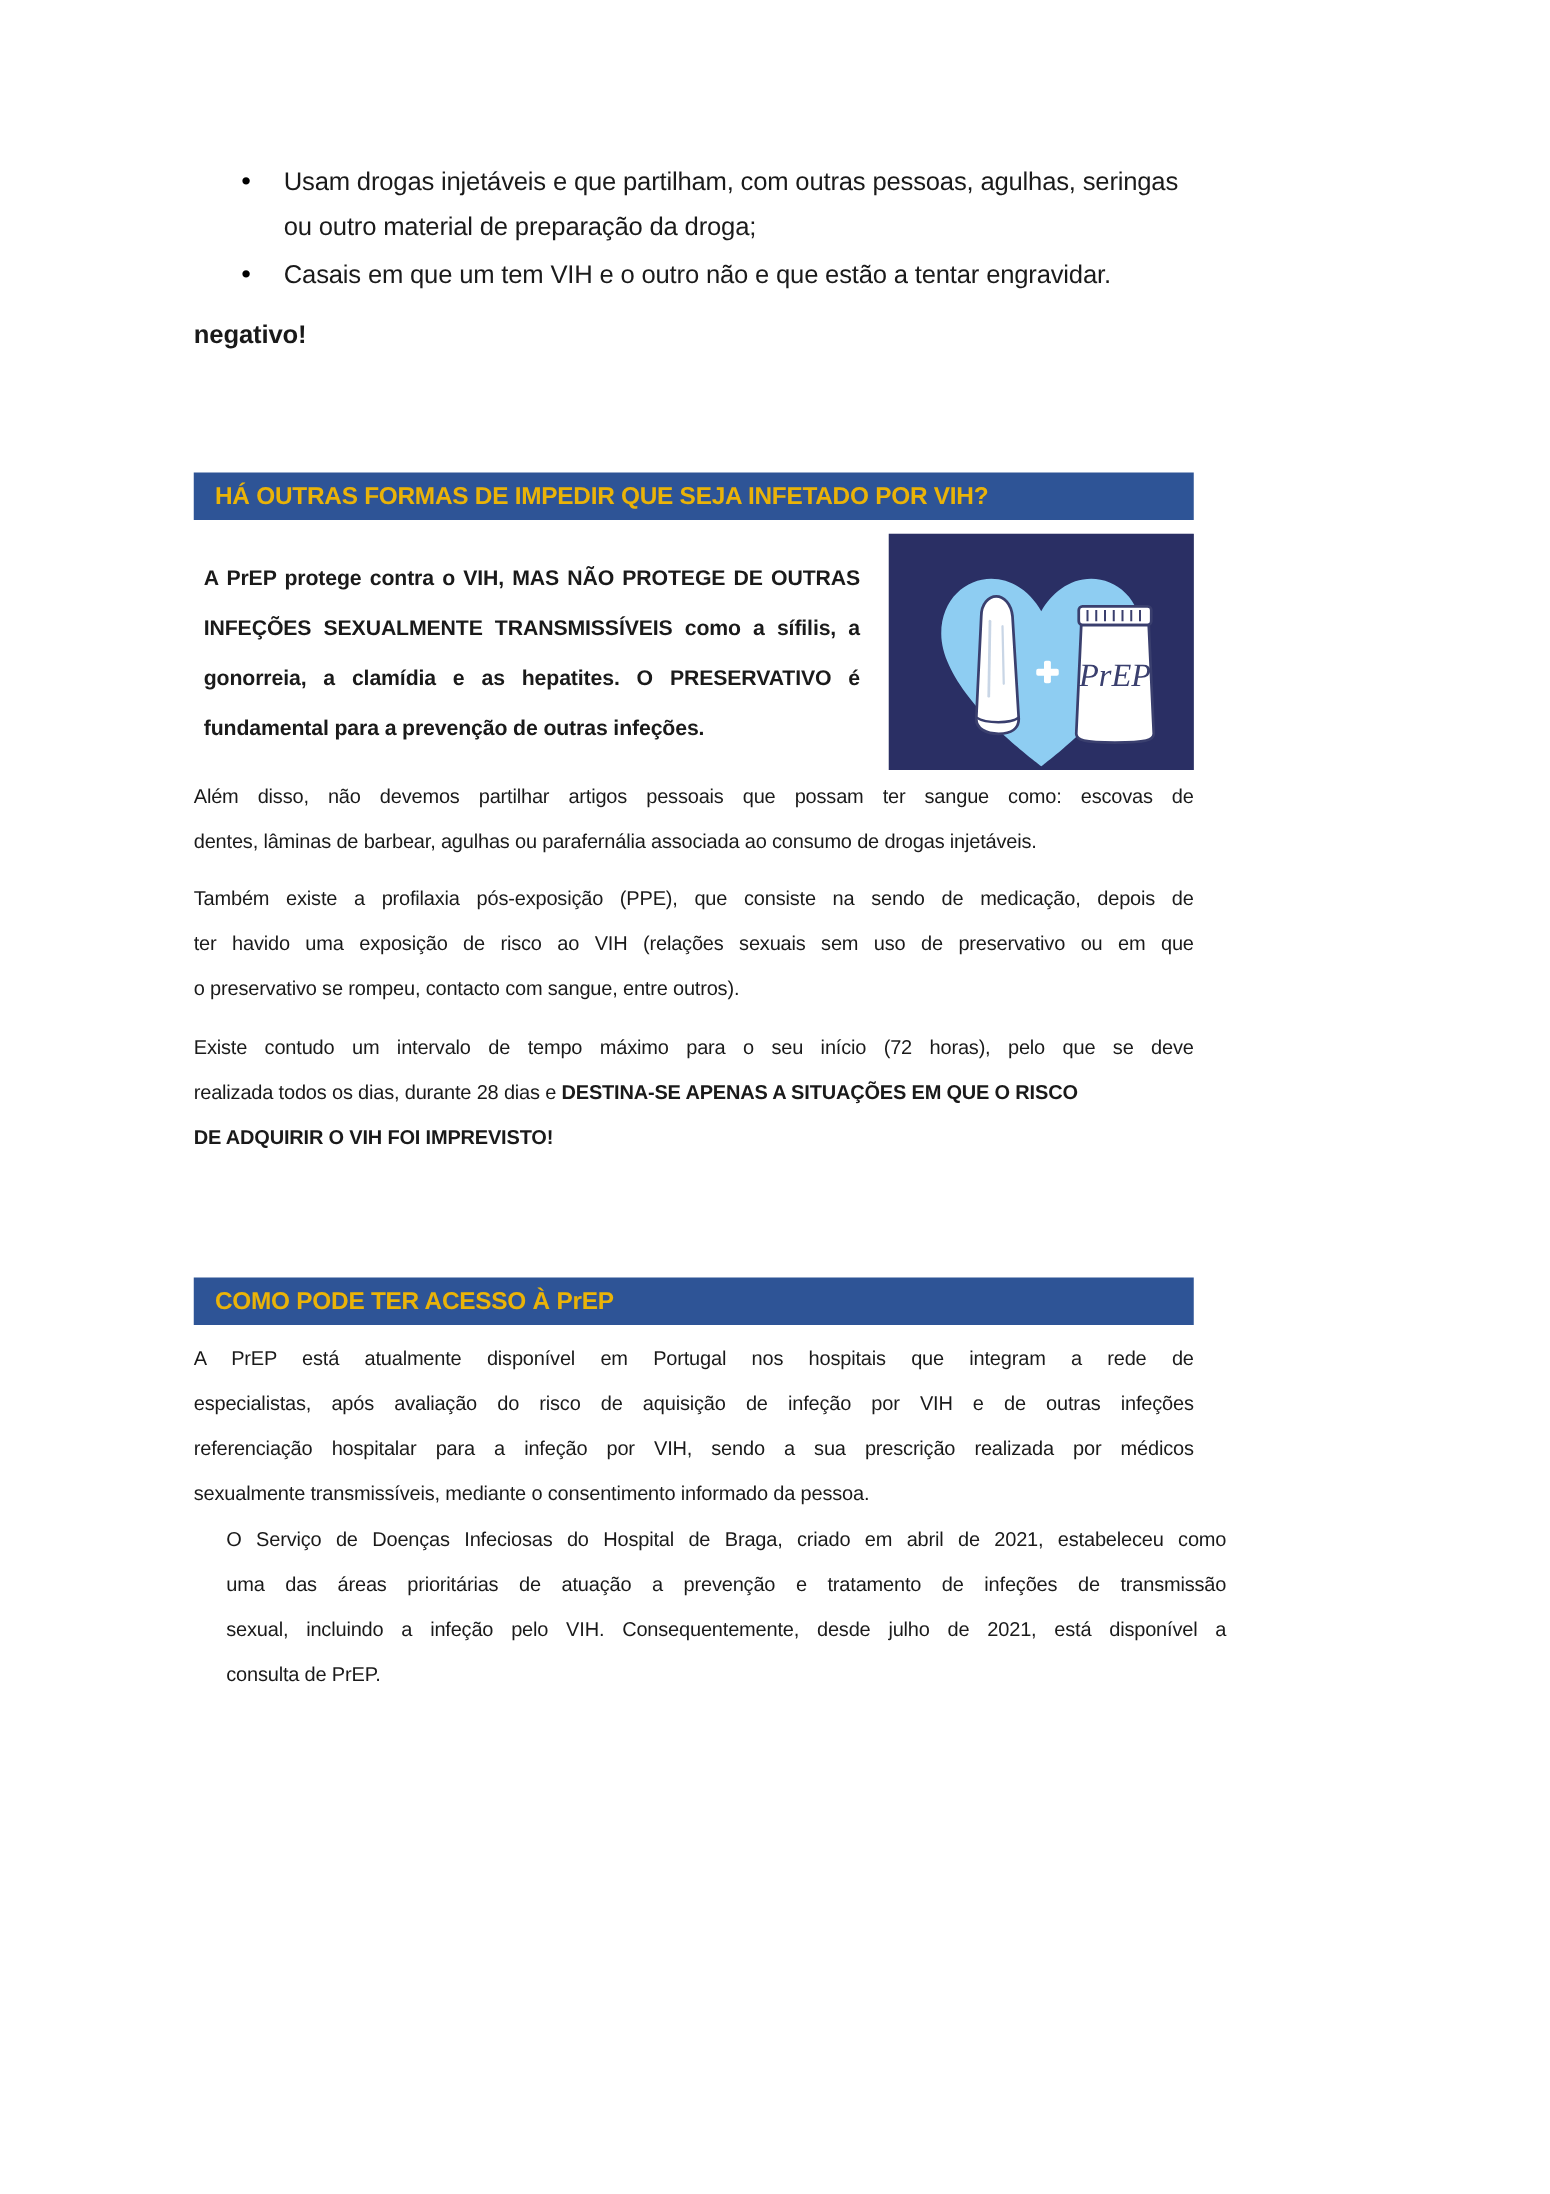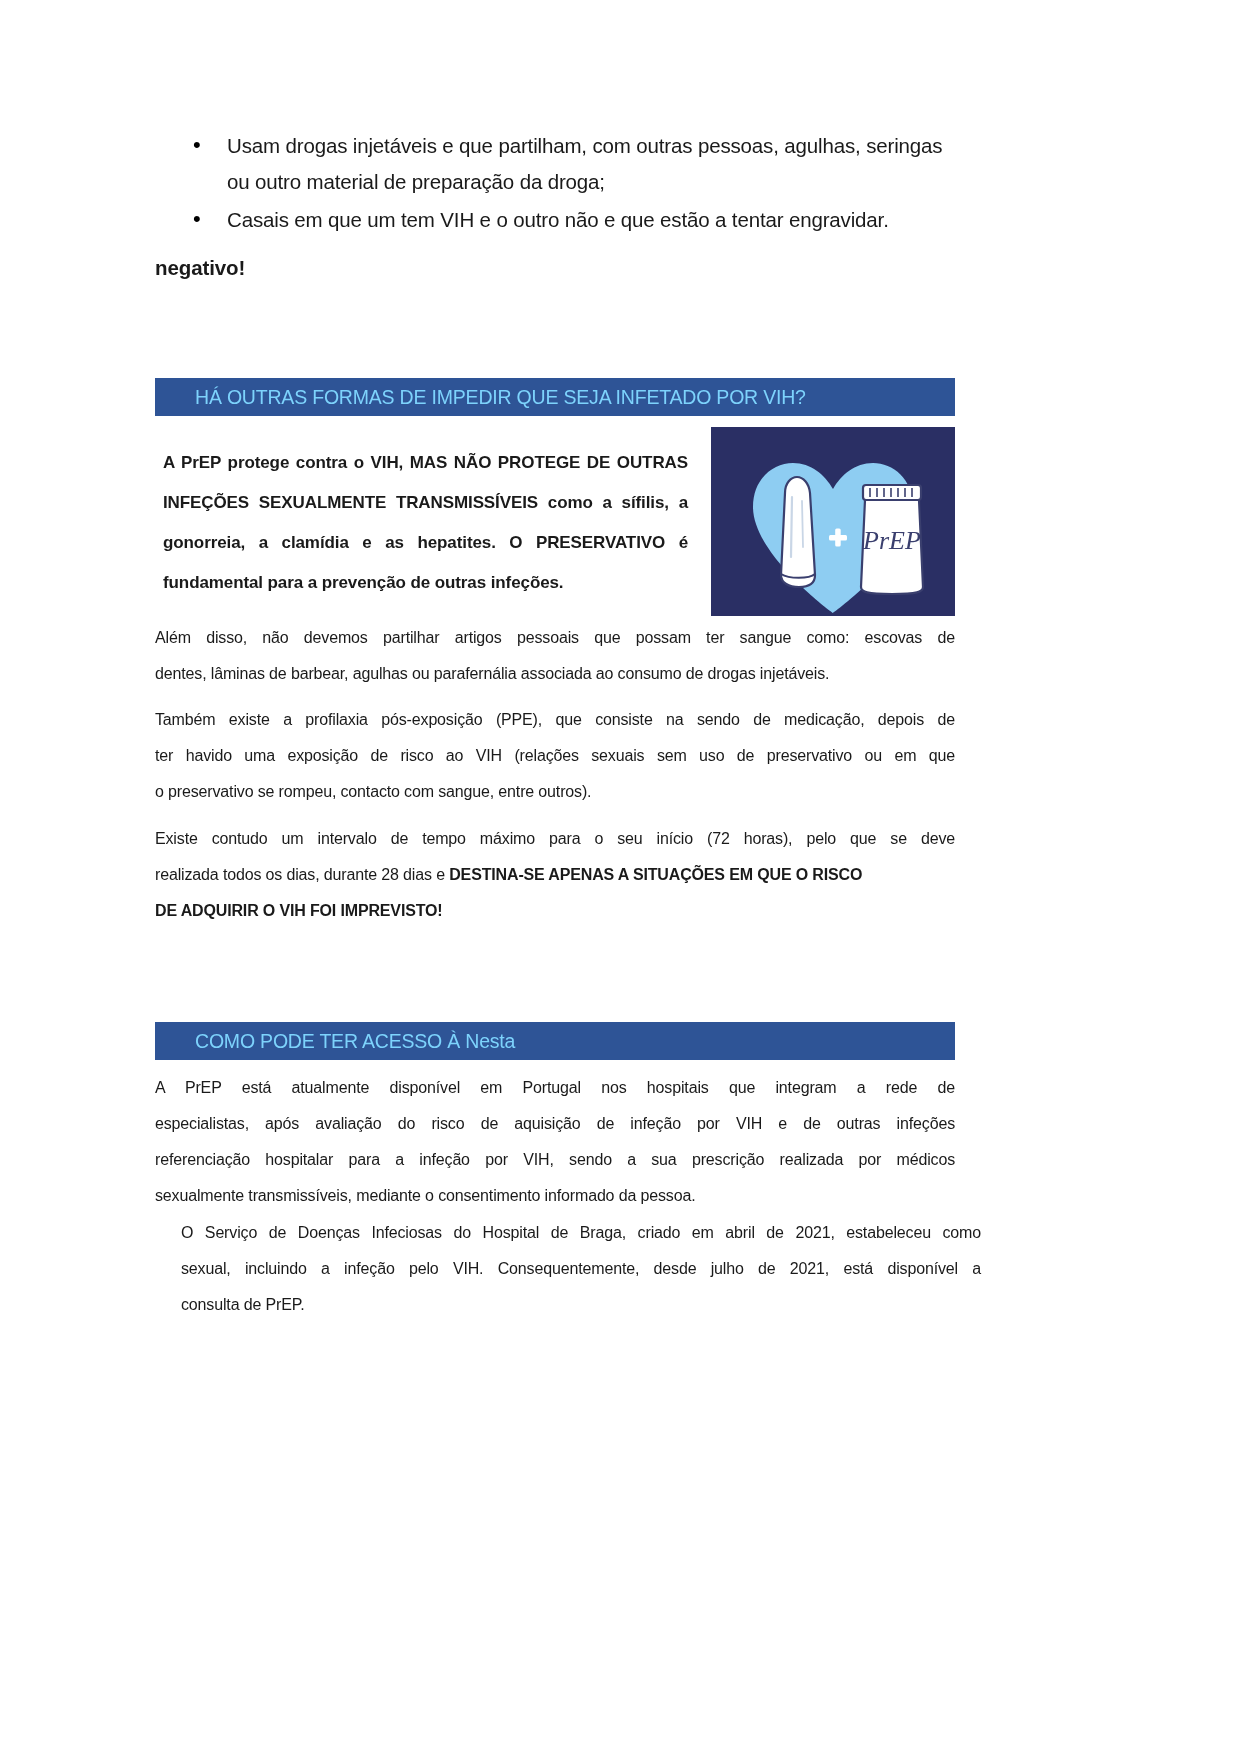--- a/index.html
+++ b/index.html
@@ -86,26 +86,25 @@
     left: 155px;
     width: 800px;
     height: 38px;
     background: #2e5496;
     display: flex;
     align-items: center;
     box-sizing: border-box;
     padding-left: 17px;
   }
   .section-bar-title {
-    color: #7dd3fc;
+    color: #eab308;
     font-size: 19.5px;
-    font-weight: 400;
+    font-weight: 700;
     letter-spacing: -0.2px;
     white-space: nowrap;
-    margin-left: 23px;
   }
   #bar-1 { top: 378px; }
   #bar-2 { top: 1022px; }
 
   
   .highlight-block {
     position: absolute;
     top: 443px;
     left: 0;
     width: 800px;
@@ -209,32 +208,33 @@
 
     <div class="para" id="para-4">
       <span class="jl">A PrEP está atualmente disponível em Portugal nos hospitais que integram a rede de</span>
       <span class="jl">especialistas, após avaliação do risco de aquisição de infeção por VIH e de outras infeções</span>
       <span class="jl">referenciação hospitalar para a infeção por VIH, sendo a sua prescrição realizada por médicos</span>
       <span class="last">sexualmente transmissíveis, mediante o consentimento informado da pessoa.</span>
     </div>
 
     <div class="para" id="para-5">
       <span class="jl">O Serviço de Doenças Infeciosas do Hospital de Braga, criado em abril de 2021, estabeleceu como</span>
+      <span class="jl">uma das áreas prioritárias de atuação a prevenção e tratamento de infeções de transmissão</span>
       <span class="jl">sexual, incluindo a infeção pelo VIH. Consequentemente, desde julho de 2021, está disponível a</span>
       <span class="last">consulta de PrEP.</span>
     </div>
 
   </div>
 
   <div class="section-bar" id="bar-1">
     <span class="section-bar-title">HÁ OUTRAS FORMAS DE IMPEDIR QUE SEJA INFETADO POR VIH?</span>
   </div>
 
   <div class="section-bar" id="bar-2">
-    <span class="section-bar-title">COMO PODE TER ACESSO À Nesta</span>
+    <span class="section-bar-title">COMO PODE TER ACESSO À PrEP</span>
   </div>
 
   <div class="illustration">
     <svg width="244" height="189" viewBox="0 0 244 189" xmlns="http://www.w3.org/2000/svg">
       <rect x="0" y="0" width="244" height="189" fill="#2a2f64"></rect>
 
       <path d="M122 186
                C 122 186, 42 128, 42 80
                C 42 52, 62 36, 82 36
                C 100 36, 114 48, 122 62

